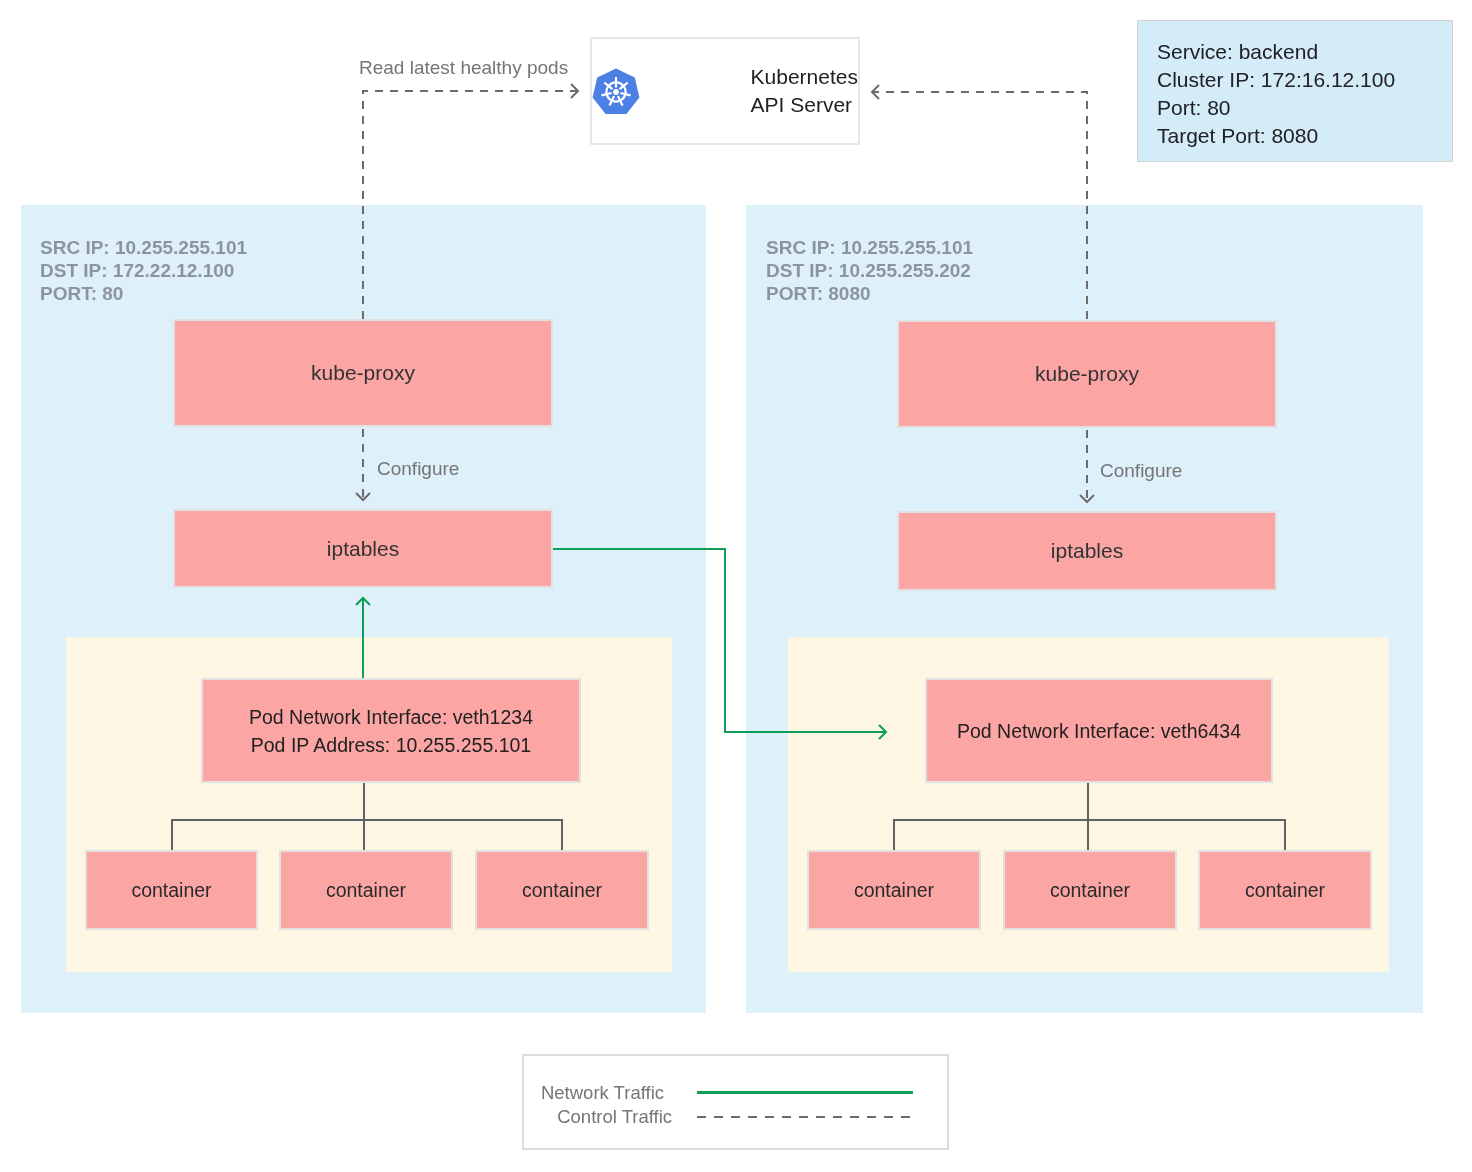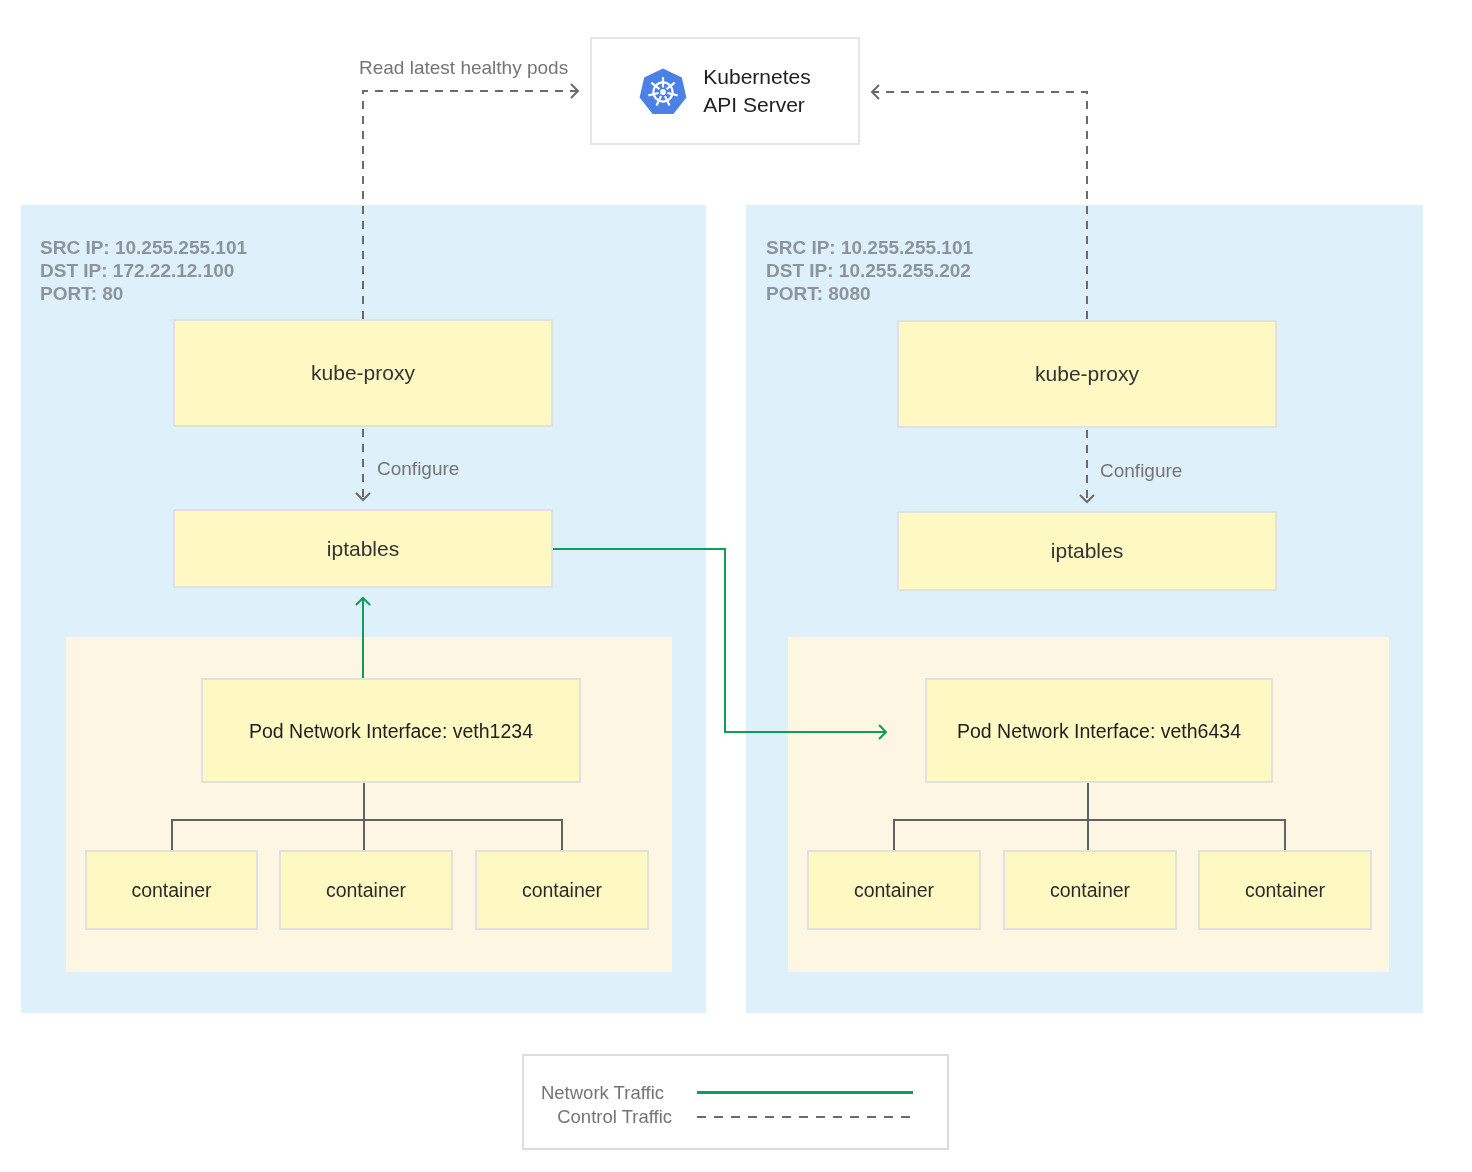--- a/index.html
+++ b/index.html
@@ -17,21 +17,21 @@
   }
   html,body{margin:0;padding:0;background:#ffffff;}
   .canvas{
     position:relative;width:1472px;height:1172px;background:#ffffff;
     font-family:"Liberation Sans", sans-serif;overflow:hidden;
   }
   .abs{position:absolute;}
   .panel{background:var(--panel-blue);z-index:1;}
   .pod{background:var(--pod-yellow);z-index:2;}
   .wbox{
-    background:#fef9c3;border:2px solid var(--box-border);box-sizing:border-box;
+    background:#fca5a5;border:2px solid var(--box-border);box-sizing:border-box;
     display:flex;align-items:center;justify-content:center;z-index:3;
     color:#333333;font-size:21px;
   }
   .meta{
     z-index:3;color:var(--meta-gray);font-size:19px;line-height:23px;white-space:nowrap;font-weight:bold;
   }
   .edge-label{
     z-index:5;color:var(--label-gray);font-size:19px;white-space:nowrap;
   }
   .podif{flex-direction:column;line-height:28px;color:var(--dark);font-size:19.5px;margin-left:28px;}
@@ -92,41 +92,47 @@
     <path class="ctrl-line" d="M1087,430 L1087,502" marker-end="url(#arrG)"></path>
 
     <path class="net-line" d="M363,678 L363,598" marker-end="url(#arrN)"></path>
 
     <path class="net-line" d="M553,549 L725,549 L725,732 L886,732" marker-end="url(#arrN)"></path>
 
     <path class="tree-line" d="M172,850 L172,820 L562,820 L562,850 M364,783 L364,850"></path>
     <path class="tree-line" d="M894,850 L894,820 L1285,820 L1285,850 M1088,783 L1088,850"></path>
   </svg>
 
-  <div class="abs api-box" style="left:590px;top:37px;width:270px;height:108px;">
+  <div class="abs api-box" style="left:590px;top:37px;width:270px;height:108px;justify-content:space-between;">
     <svg width="48" height="47" viewBox="0 0 48 47">
       <polygon points="24,0.5 42.8,9.5 47.4,29.6 34.4,45.9 13.6,45.9 0.6,29.6 5.2,9.5" fill="var(--logo-blue)"></polygon>
       <circle cx="24" cy="24" r="9.6" fill="none" stroke="#ffffff" stroke-width="2.2"></circle>
       <circle cx="24" cy="24" r="2.9" fill="#ffffff"></circle>
       <g stroke="#ffffff" stroke-width="2.2">
         <line x1="24" y1="9" x2="24" y2="19.5" transform="rotate(0 24 24)"></line>
         <line x1="24" y1="9" x2="24" y2="19.5" transform="rotate(51.4 24 24)"></line>
         <line x1="24" y1="9" x2="24" y2="19.5" transform="rotate(102.9 24 24)"></line>
         <line x1="24" y1="9" x2="24" y2="19.5" transform="rotate(154.3 24 24)"></line>
         <line x1="24" y1="9" x2="24" y2="19.5" transform="rotate(205.7 24 24)"></line>
         <line x1="24" y1="9" x2="24" y2="19.5" transform="rotate(257.1 24 24)"></line>
         <line x1="24" y1="9" x2="24" y2="19.5" transform="rotate(308.6 24 24)"></line>
       </g>
     </svg>
     <div class="api-text">
       <div>Kubernetes</div>
       <div>API Server</div>
     </div>
   </div>
 
+  <div class="abs service-box" style="left:1137px;top:20px;width:316px;height:142px;">
+    <div>Service: backend</div>
+    <div>Cluster IP: 172:16.12.100</div>
+    <div>Port: 80</div>
+    <div>Target Port: 8080</div>
+  </div>
 
   <div class="abs edge-label" style="left:359px;top:57px;">Read latest healthy pods</div>
   <div class="abs edge-label" style="left:377px;top:458px;">Configure</div>
   <div class="abs edge-label" style="left:1100px;top:460px;">Configure</div>
 
   <div class="abs meta" style="left:40px;top:236px;">
     <div>SRC IP: 10.255.255.101</div>
     <div>DST IP: 172.22.12.100</div>
     <div>PORT: 80</div>
   </div>
@@ -138,20 +144,21 @@
   </div>
 
   <div class="abs wbox" style="left:173px;top:319px;width:380px;height:108px;">
     <span>kube-proxy</span>
   </div>
   <div class="abs wbox" style="left:173px;top:509px;width:380px;height:79px;">
     <span>iptables</span>
   </div>
   <div class="abs wbox podif" style="left:173px;top:678px;width:380px;height:105px;">
     <div>Pod Network Interface: veth1234</div>
+    <div>Pod IP Address: 10.255.255.101</div>
   </div>
   <div class="abs wbox container-box" style="left:85px;top:850px;width:173px;height:80px;">
     <span>container</span>
   </div>
   <div class="abs wbox container-box" style="left:279px;top:850px;width:174px;height:80px;">
     <span>container</span>
   </div>
   <div class="abs wbox container-box" style="left:475px;top:850px;width:174px;height:80px;">
     <span>container</span>
   </div>

